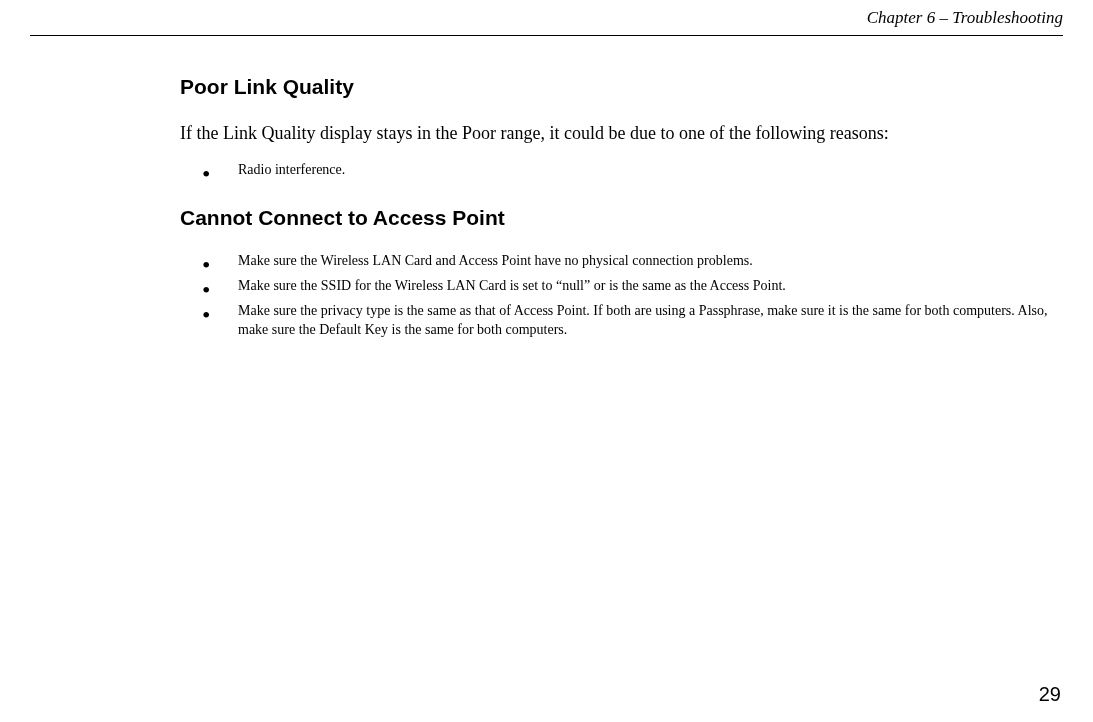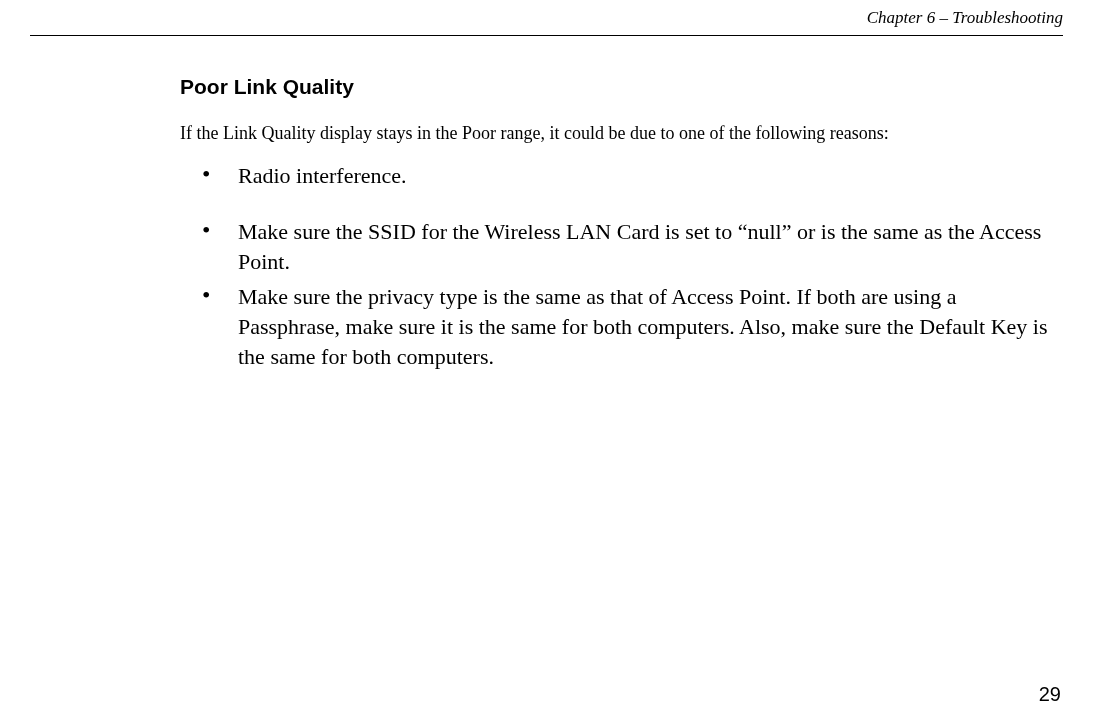--- a/index.html
+++ b/index.html
@@ -50,21 +50,21 @@
       font-size: 18px;
       line-height: 1.35;
       margin-bottom: 16px;
     }
     ul.bullets {
       list-style: none;
       margin-left: 18px;
       margin-bottom: 26px;
     }
     ul.bullets li {
-      font-size: 22px;
+      font-size: 14px;
       line-height: 1.35;
       position: relative;
       padding-left: 40px;
       margin-bottom: 6px;
     }
     ul.bullets li::before {
       content: "•";
       position: absolute;
       left: 4px;
       top: -3px;
@@ -89,22 +89,24 @@
 <div class="content">
 
   <h2>Poor Link Quality</h2>
   <div class="body-indent">
     <p class="intro">If the Link Quality display stays in the Poor range, it could be due to one of the following reasons:</p>
     <ul class="bullets">
       <li>Radio interference.</li>
     </ul>
   </div>
 
+  <h2>Cannot Connect to Access Point</h2>
   <div class="body-indent">
     <ul class="bullets">
+      <li>Make sure the Wireless LAN Card and Access Point have no physical connection problems.</li>
       <li>Make sure the SSID for the Wireless LAN Card is set to “null” or is the same as the Access Point.</li>
       <li>Make sure the privacy type is the same as that of Access Point. If both are using a Passphrase, make sure it is the same for both computers. Also, make sure the Default Key is the same for both computers.</li>
     </ul>
   </div>
 
 </div>
 
 <div class="page-number">29</div>
 
 </body></html>

